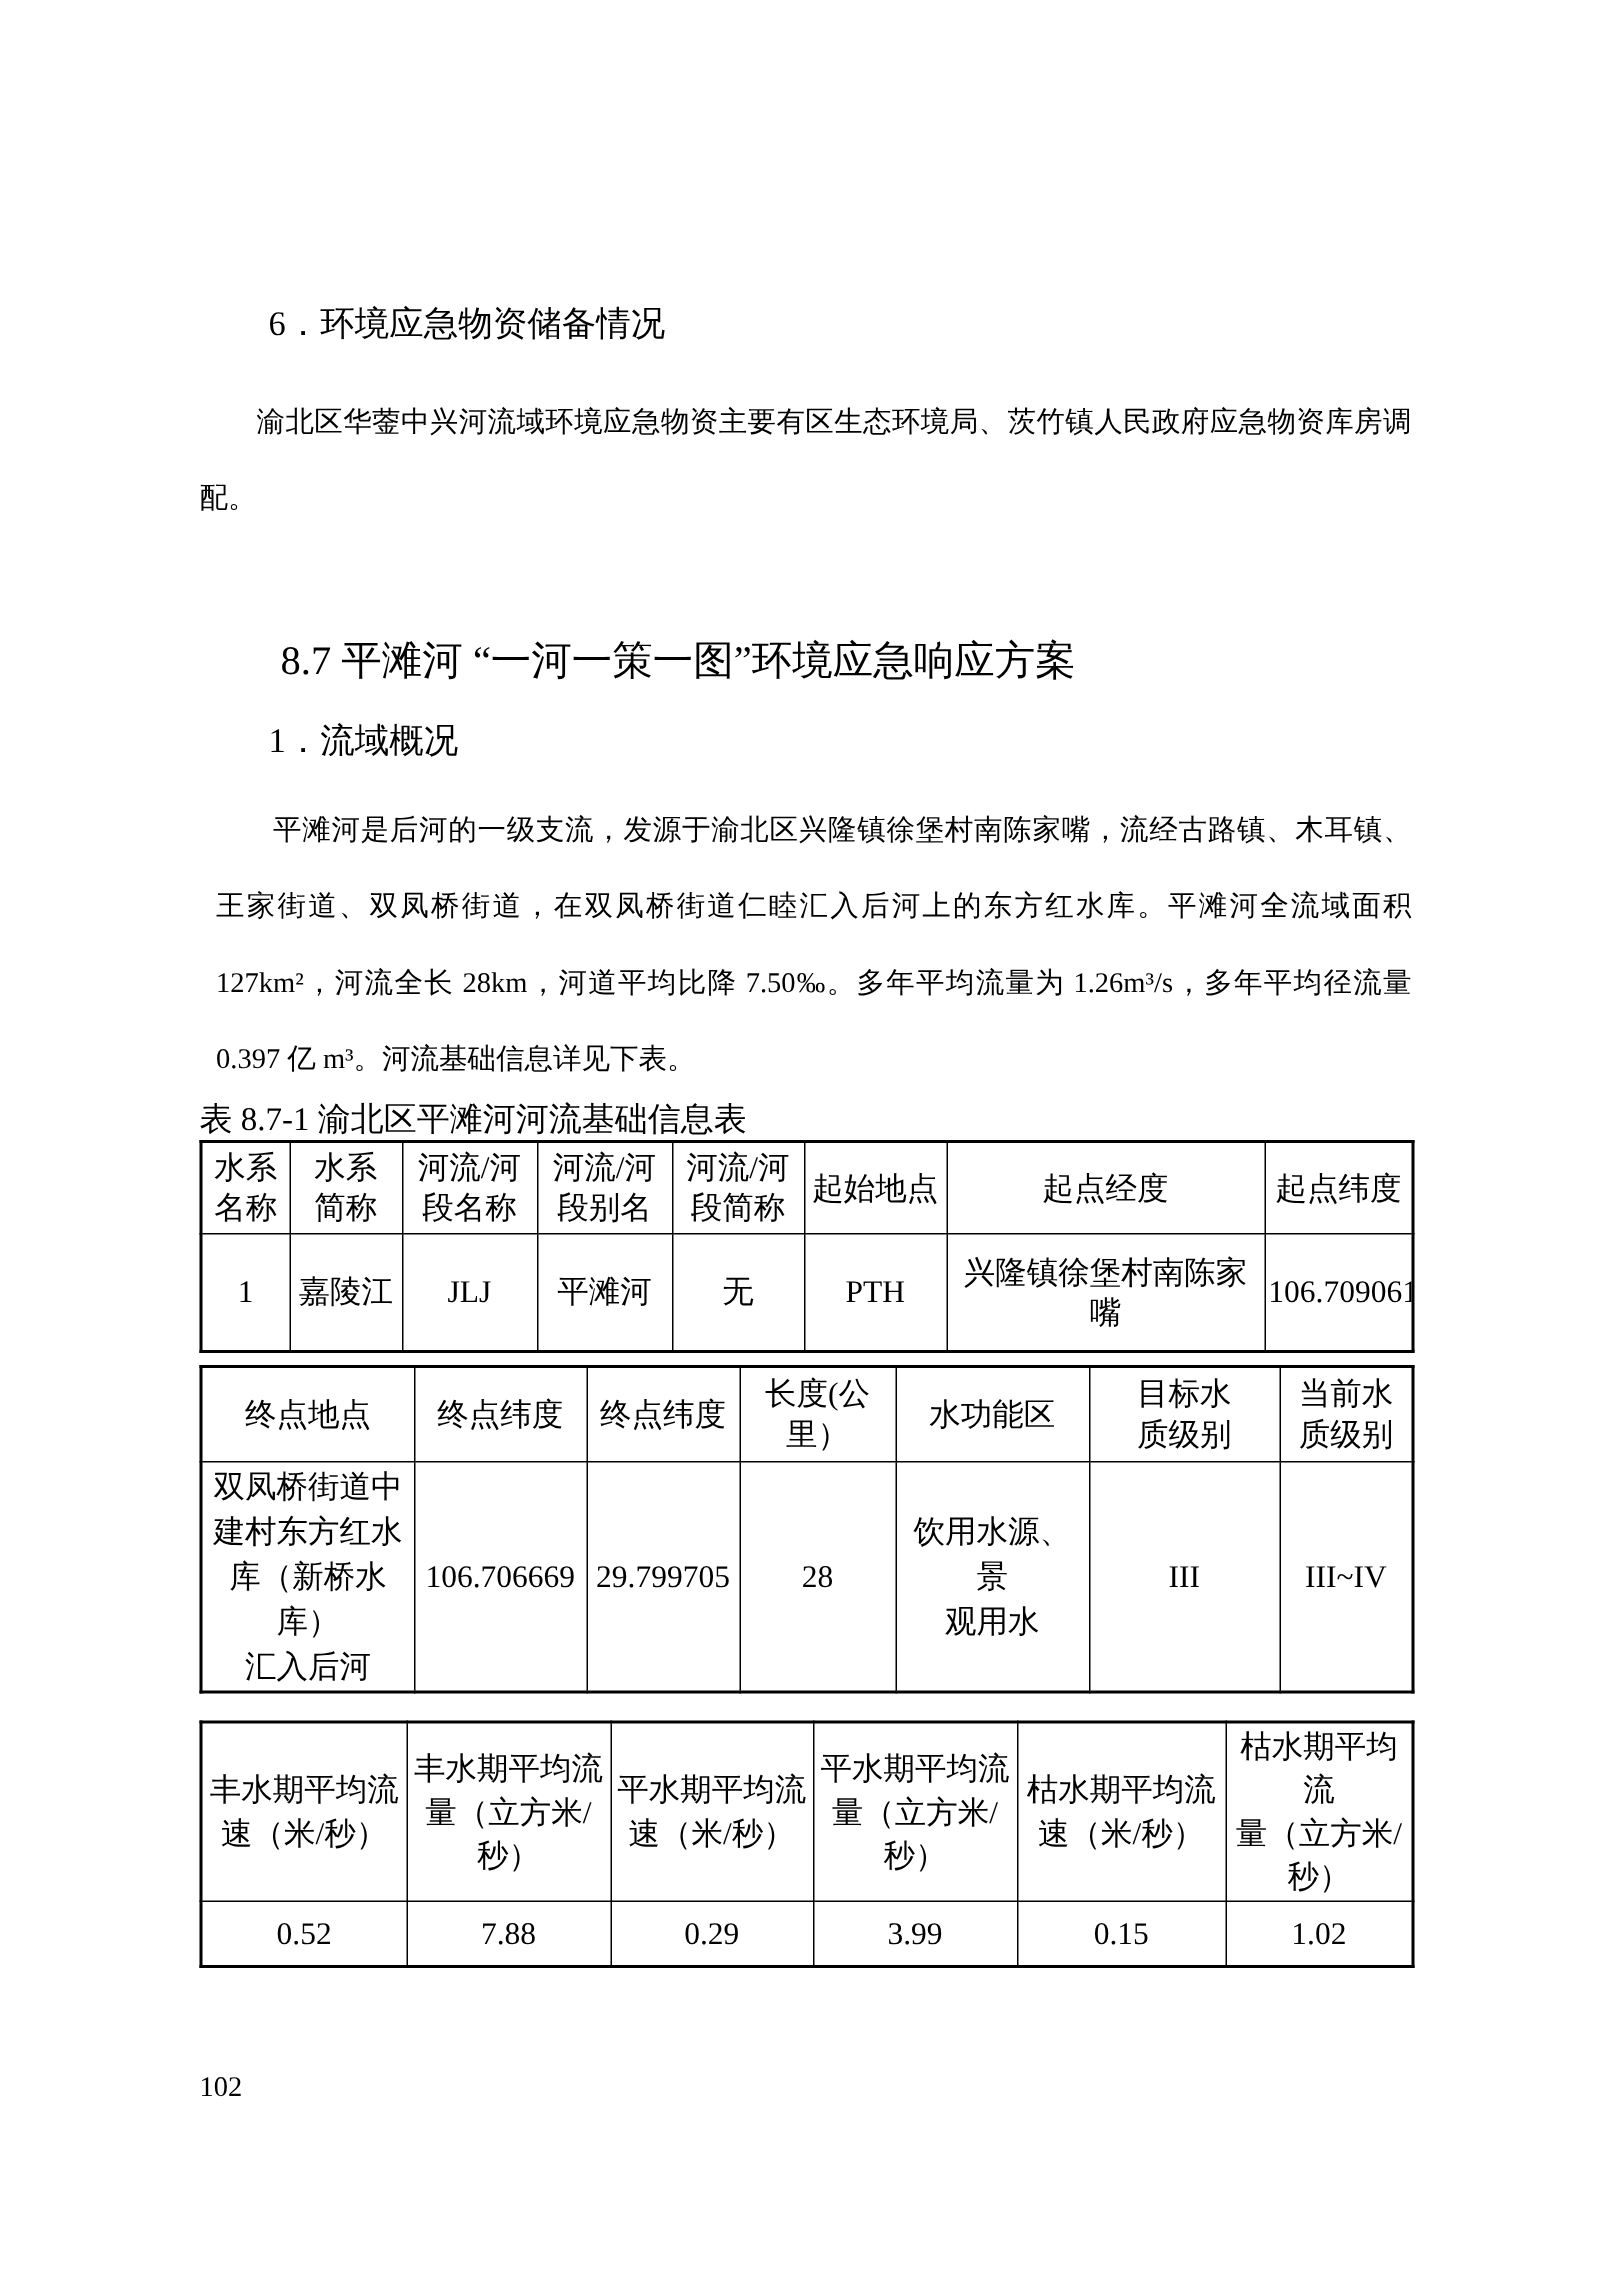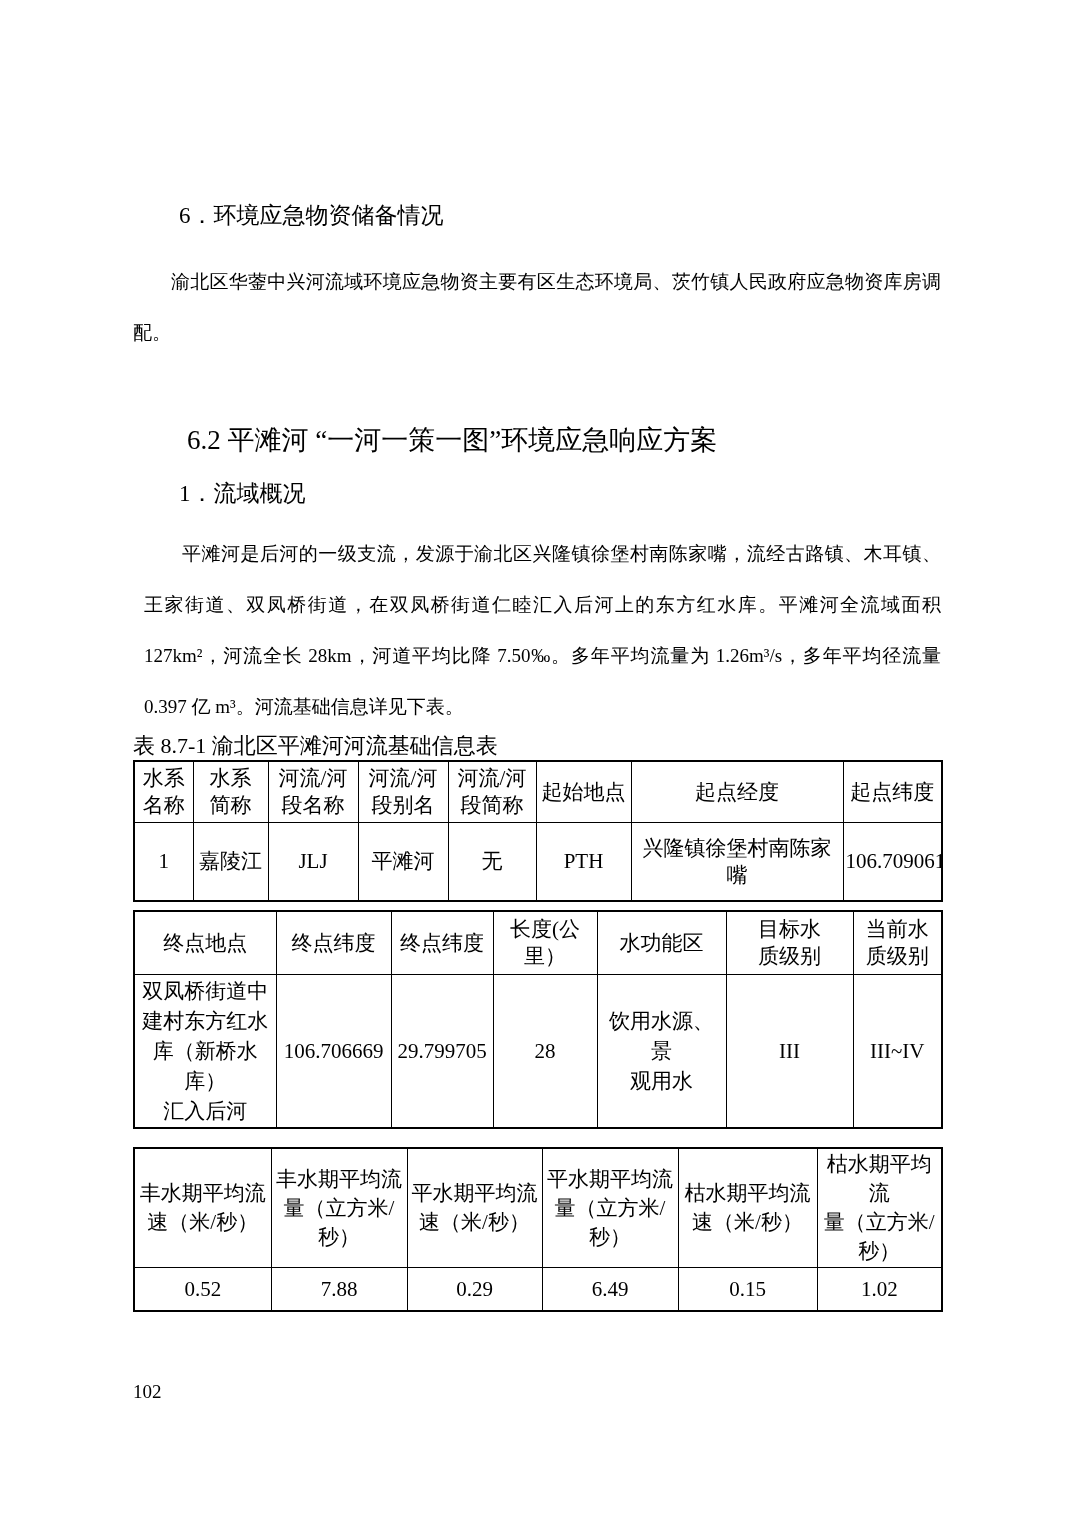--- a/index.html
+++ b/index.html
@@ -94,21 +94,21 @@
 </head>
 <body>
 
 <div class="page">
   <div class="content">
 
     <h3 class="h-six">6．环境应急物资储备情况</h3>
 
     <p class="para para-one">渝北区华蓥中兴河流域环境应急物资主要有区生态环境局、茨竹镇人民政府应急物资库房调配。</p>
 
-    <h2 class="h-87">6.2 平滩河 “一河一策一图”环境应急响应方案</h2>
+    <h2 class="h-87">8.7 平滩河 “一河一策一图”环境应急响应方案</h2>
 
     <h3 class="h-one">1．流域概况</h3>
 
     <p class="para para-two">平滩河是后河的一级支流，发源于渝北区兴隆镇徐堡村南陈家嘴，流经古路镇、木耳镇、王家街道、双凤桥街道，在双凤桥街道仁睦汇入后河上的东方红水库。平滩河全流域面积 127km²，河流全长 28km，河道平均比降 7.50‰。多年平均流量为 1.26m³/s，多年平均径流量 0.397 亿 m³。河流基础信息详见下表。</p>
 
     <p class="caption">表 8.7-1 渝北区平滩河河流基础信息表</p>
 
     <table class="t1">
       <colgroup>
         <col style="width:59px">
@@ -218,21 +218,21 @@
             <td>枯水期平均流
 量（立方米/
 秒）</td>
           </tr>
         </thead>
       <tbody>
           <tr>
             <td>0.52</td>
             <td>7.88</td>
             <td>0.29</td>
-            <td>6.49</td>
+            <td>3.99</td>
             <td>0.15</td>
             <td>1.02</td>
           </tr>
         </tbody>
     </table>
 
     <div class="page-number">102</div>
 
   </div>
 </div>

